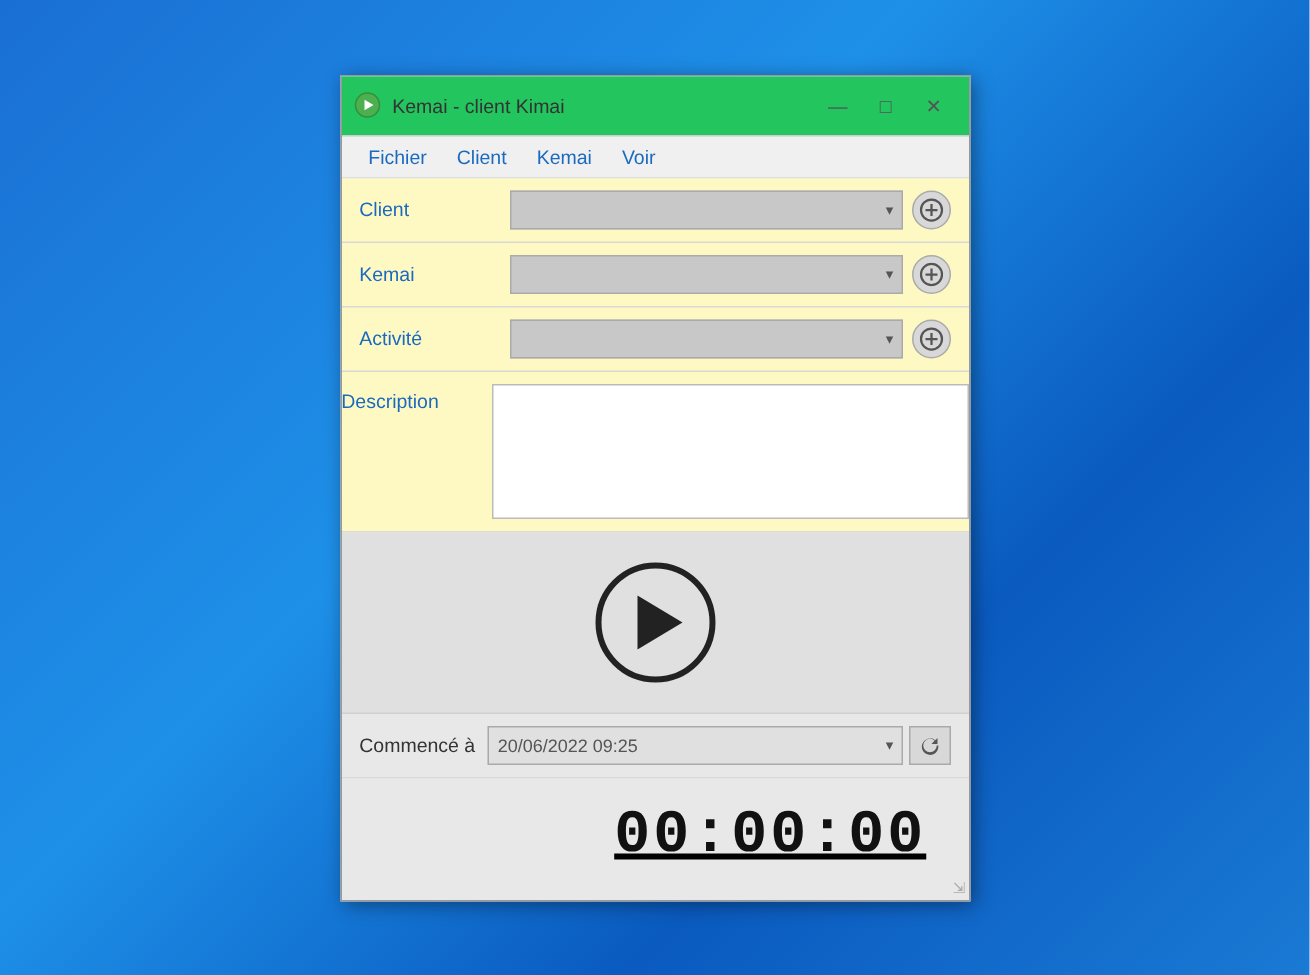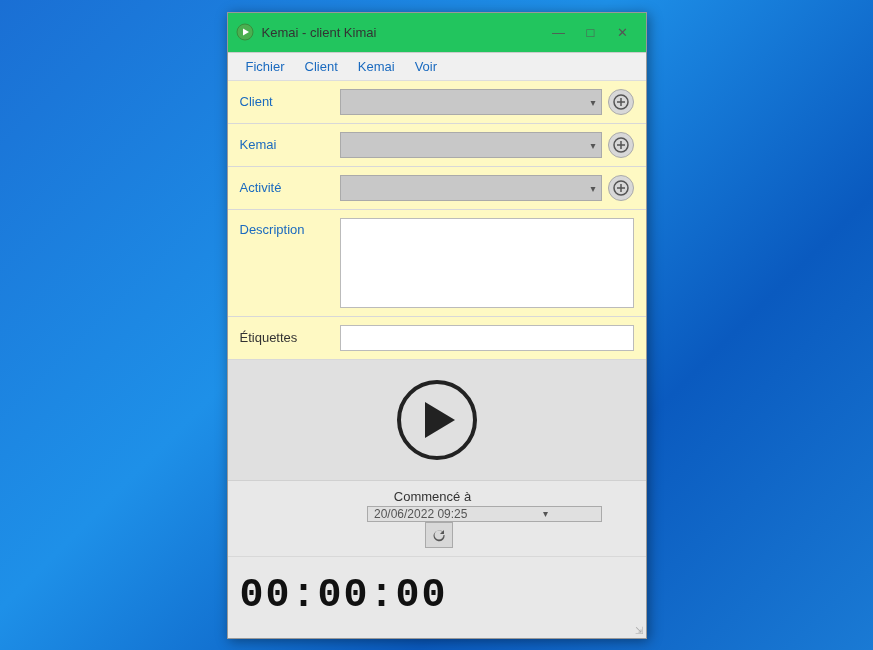--- a/index.html
+++ b/index.html
@@ -145,21 +145,21 @@
       align-items: center;
       justify-content: center;
       font-size: 16px;
       color: #555;
       flex-shrink: 0;
     }
 
     .desc-row {
       display: flex;
       align-items: flex-start;
-      padding: 8px 12px;
+      padding: 8px 0;
       border-bottom: 1px solid #d8d8d8;
     }
 
     .desc-label {
       width: 100px;
       font-size: 13px;
       color: #1a6abf;
       flex-shrink: 0;
       padding-top: 4px;
     }
@@ -214,21 +214,20 @@
       border-color: transparent transparent transparent #222;
       margin-left: 6px;
     }
 
     .started-row {
       display: flex;
       align-items: center;
       padding: 8px 12px;
       background: #e8e8e8;
       border-bottom: 1px solid #d8d8d8;
-      flex-direction: column;
     }
 
     .started-label {
       font-size: 13px;
       color: #333;
       margin-right: 8px;
     }
 
     .started-input-wrap {
       flex: 1;
@@ -237,21 +236,20 @@
     }
 
     .started-input-wrap input {
       width: 100%;
       height: 100%;
       background: #e0e0e0;
       border: 1px solid #aaa;
       font-size: 12px;
       padding: 0 24px 0 6px;
       color: #555;
-      margin-left: 48px;
     }
 
     .started-arrow {
       position: absolute;
       right: 6px;
       top: 50%;
       transform: translateY(-50%);
       pointer-events: none;
       font-size: 10px;
       color: #555;
@@ -267,23 +265,24 @@
       display: flex;
       align-items: center;
       justify-content: center;
       font-size: 14px;
       color: #555;
     }
 
     .timer-row {
       display: flex;
       align-items: center;
-      justify-content: flex-start;
-      padding: 16px 12px 20px;
+      justify-content: flex-end;
+      padding: 16px 28px 20px;
       background: #e8e8e8;
+      text-decoration: underline;
     }
 
     .timer-display {
       font-size: 40px;
       font-weight: bold;
       color: #111;
       letter-spacing: 2px;
       font-family: 'Courier New', monospace;
     }
 
@@ -380,26 +379,20 @@
           </svg>
         </button>
       </div>
     </div>
 
     <div class="desc-row">
       <span class="desc-label">Description</span>
       <textarea class="desc-textarea" style=""></textarea>
     </div>
 
-    <div class="form-row">
-      <span class="form-label dark">Étiquettes</span>
-      <div class="form-control-wrap">
-        <input class="tag-input" type="text" style="">
-      </div>
-    </div>
 
     <div class="play-section">
       <button class="play-btn-circle">
         <div class="play-triangle"></div>
       </button>
     </div>
 
     <div class="started-row">
       <span class="started-label">Commencé à</span>
       <div class="started-input-wrap">

